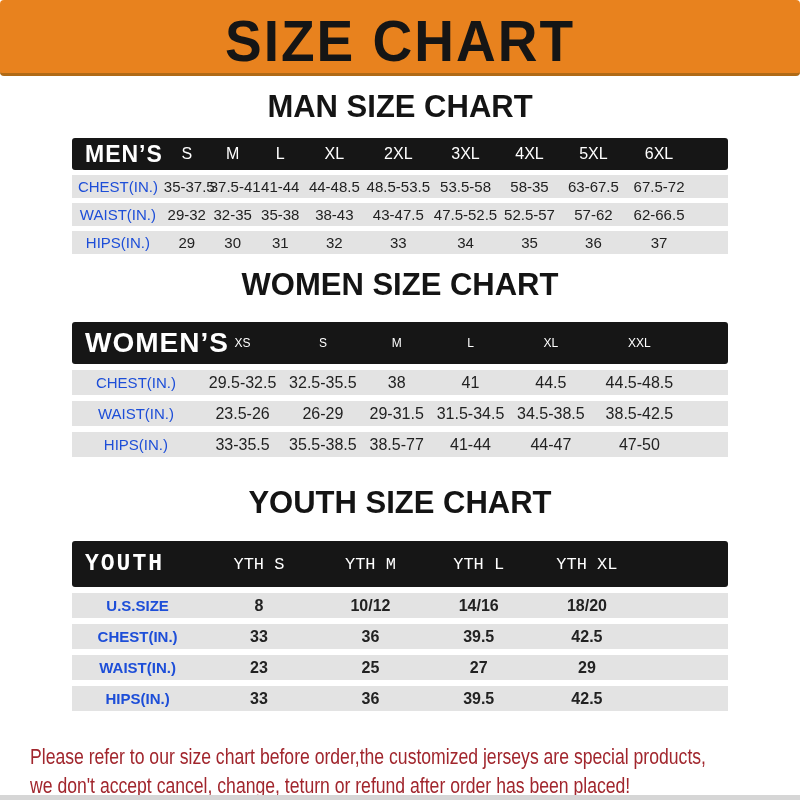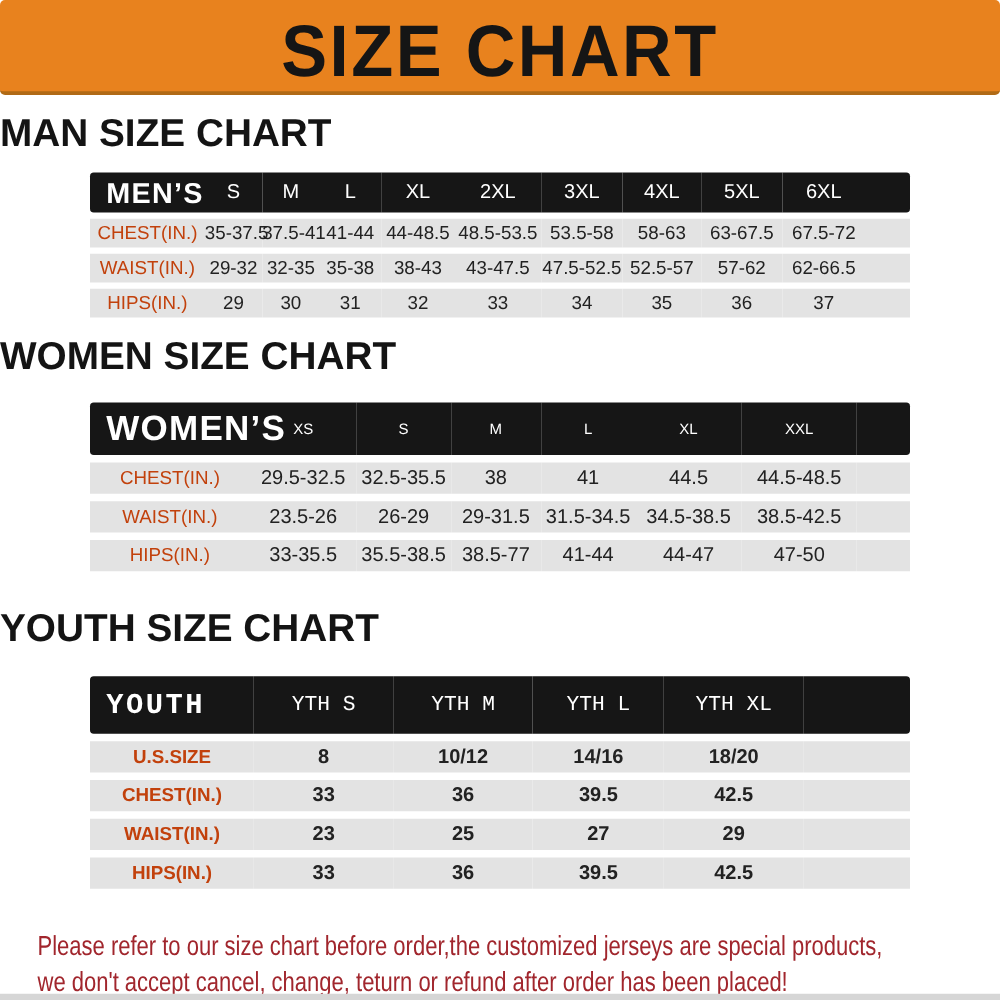--- a/index.html
+++ b/index.html
@@ -12,21 +12,21 @@
     height:73px;background:#E8821E;border-bottom:3px solid #B06A16;border-radius:4px;
     display:flex;align-items:flex-end;justify-content:center;
   }
   .banner-title{
     font-size:55px;font-weight:800;color:#151515;letter-spacing:2px;
     transform:scaleY(1.06);white-space:nowrap;
   }
   
   .sec{overflow:hidden;}
   .section-heading{
-    text-align:left;color:#141414;font-weight:800;font-size:31px;
+    text-align:center;color:#141414;font-weight:800;font-size:31px;
     letter-spacing:0px;margin:0;line-height:36px;white-space:nowrap;
   }
   .sec-men   .section-heading{margin:13px 0 8px;}
   .sec-women .section-heading{margin:8px 0 13px;}
   .sec-youth .section-heading{margin:22px 0 14px;}
   
   table.size-table{
     width:656px;margin:0 auto;border-collapse:separate;table-layout:fixed;
   }
   .men  {border-spacing:0 5px;}
@@ -43,21 +43,21 @@
   .women tr.head th.rowlabel{font-size:28px;}
   .youth tr.head th.rowlabel{font-size:23px;letter-spacing:2px;}
   tr.head th:first-child{border-radius:3px 0 0 3px;}
   tr.head th:last-child {border-radius:0 3px 3px 0;}
   tr.data td{
     background:#E3E3E3;color:#222222;text-align:center;padding:0;white-space:nowrap;
   }
   .men   tr.data td{height:23px;font-size:15px;}
   .women tr.data td{height:25px;font-size:16px;}
   .youth tr.data td{height:25px;font-size:16px;font-weight:bold;}
-  tr.data td.rowlabel{font-size:15px;color:#c2410c;}
+  tr.data td.rowlabel{font-size:15px;color:#1d4ed8;}
   
   .men col:nth-child(1){width:14%}
   .men col:nth-child(2),.men col:nth-child(3){width:7%}
   .men col:nth-child(4){width:7.5%}
   .men col:nth-child(5){width:9%}
   .men col:nth-child(6){width:10.5%}
   .men col:nth-child(7){width:10%}
   .men col:nth-child(8){width:9.5%}
   .men col:nth-child(9),.men col:nth-child(10){width:10%}
   .men col:nth-child(11){width:5.5%}
@@ -119,21 +119,21 @@
         <th></th>
       </tr>
       <tr class="data">
         <td class="rowlabel">CHEST(IN.)</td>
         <td>35-37.5</td>
         <td>37.5-41</td>
         <td>41-44</td>
         <td>44-48.5</td>
         <td>48.5-53.5</td>
         <td>53.5-58</td>
-        <td>58-63</td>
+        <td>58-35</td>
         <td>63-67.5</td>
         <td>67.5-72</td>
         <td></td>
       </tr>
       <tr class="data">
         <td class="rowlabel">WAIST(IN.)</td>
         <td>29-32</td>
         <td>32-35</td>
         <td>35-38</td>
         <td>38-43</td>

